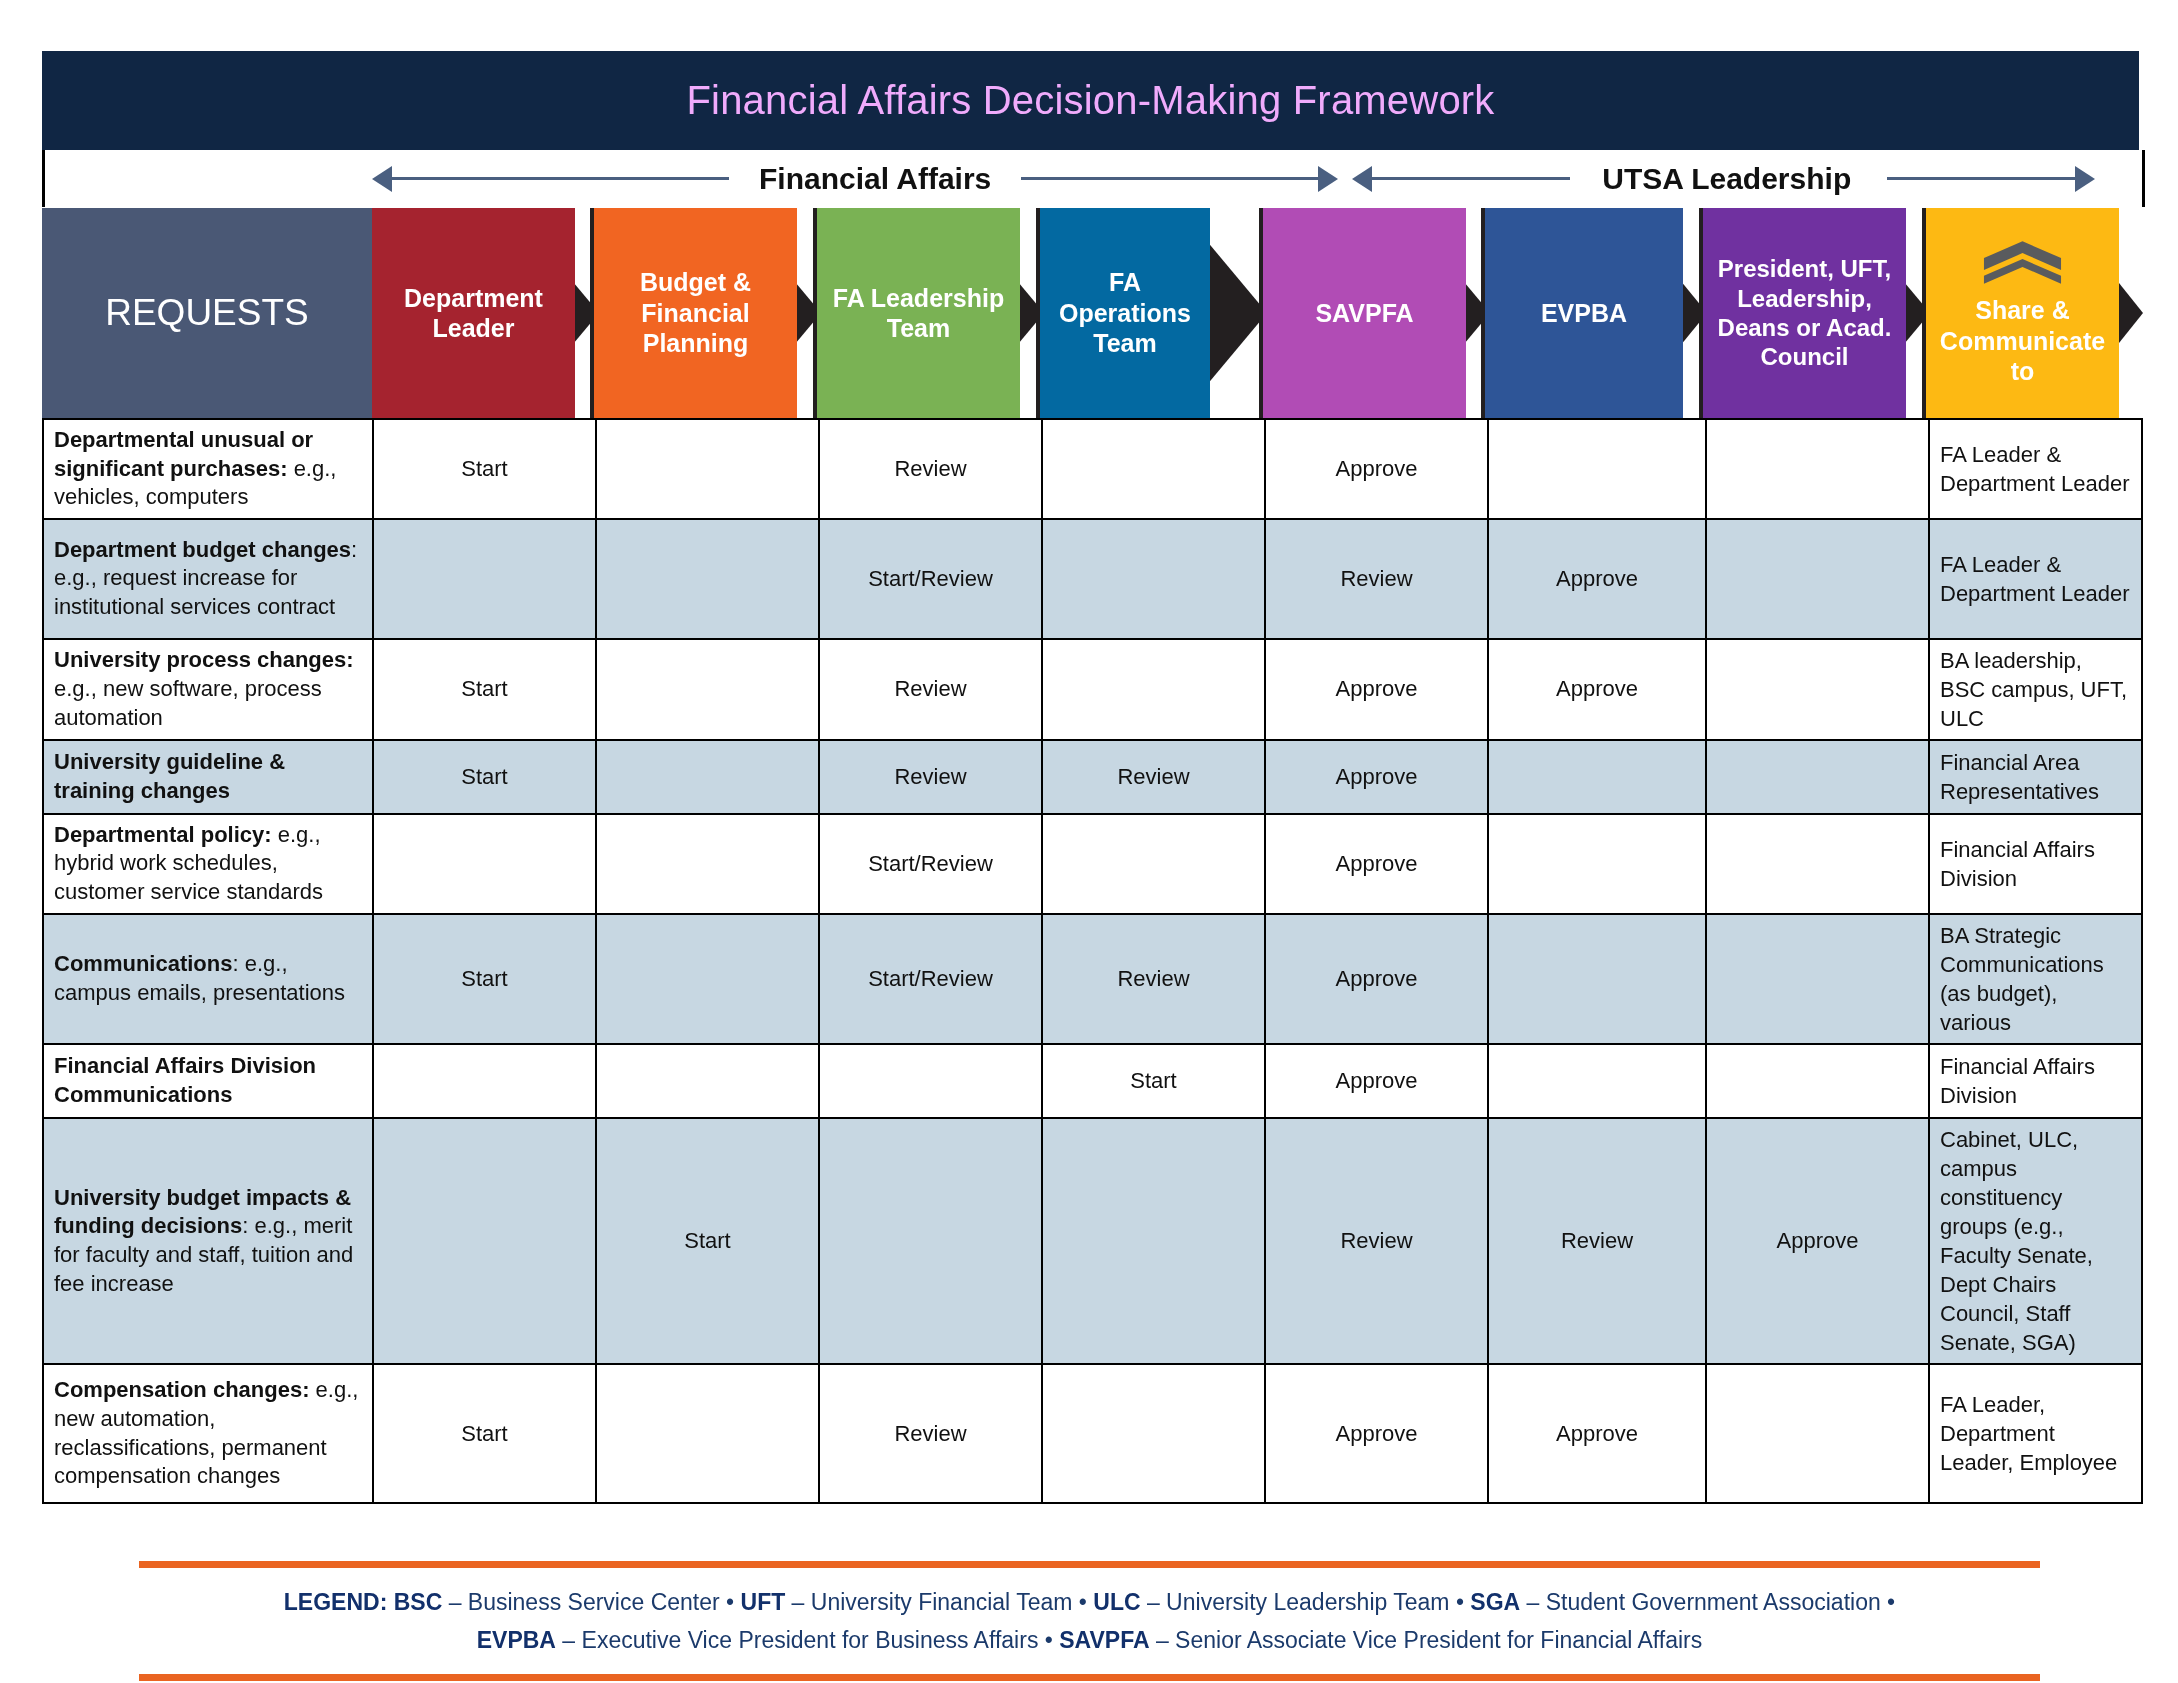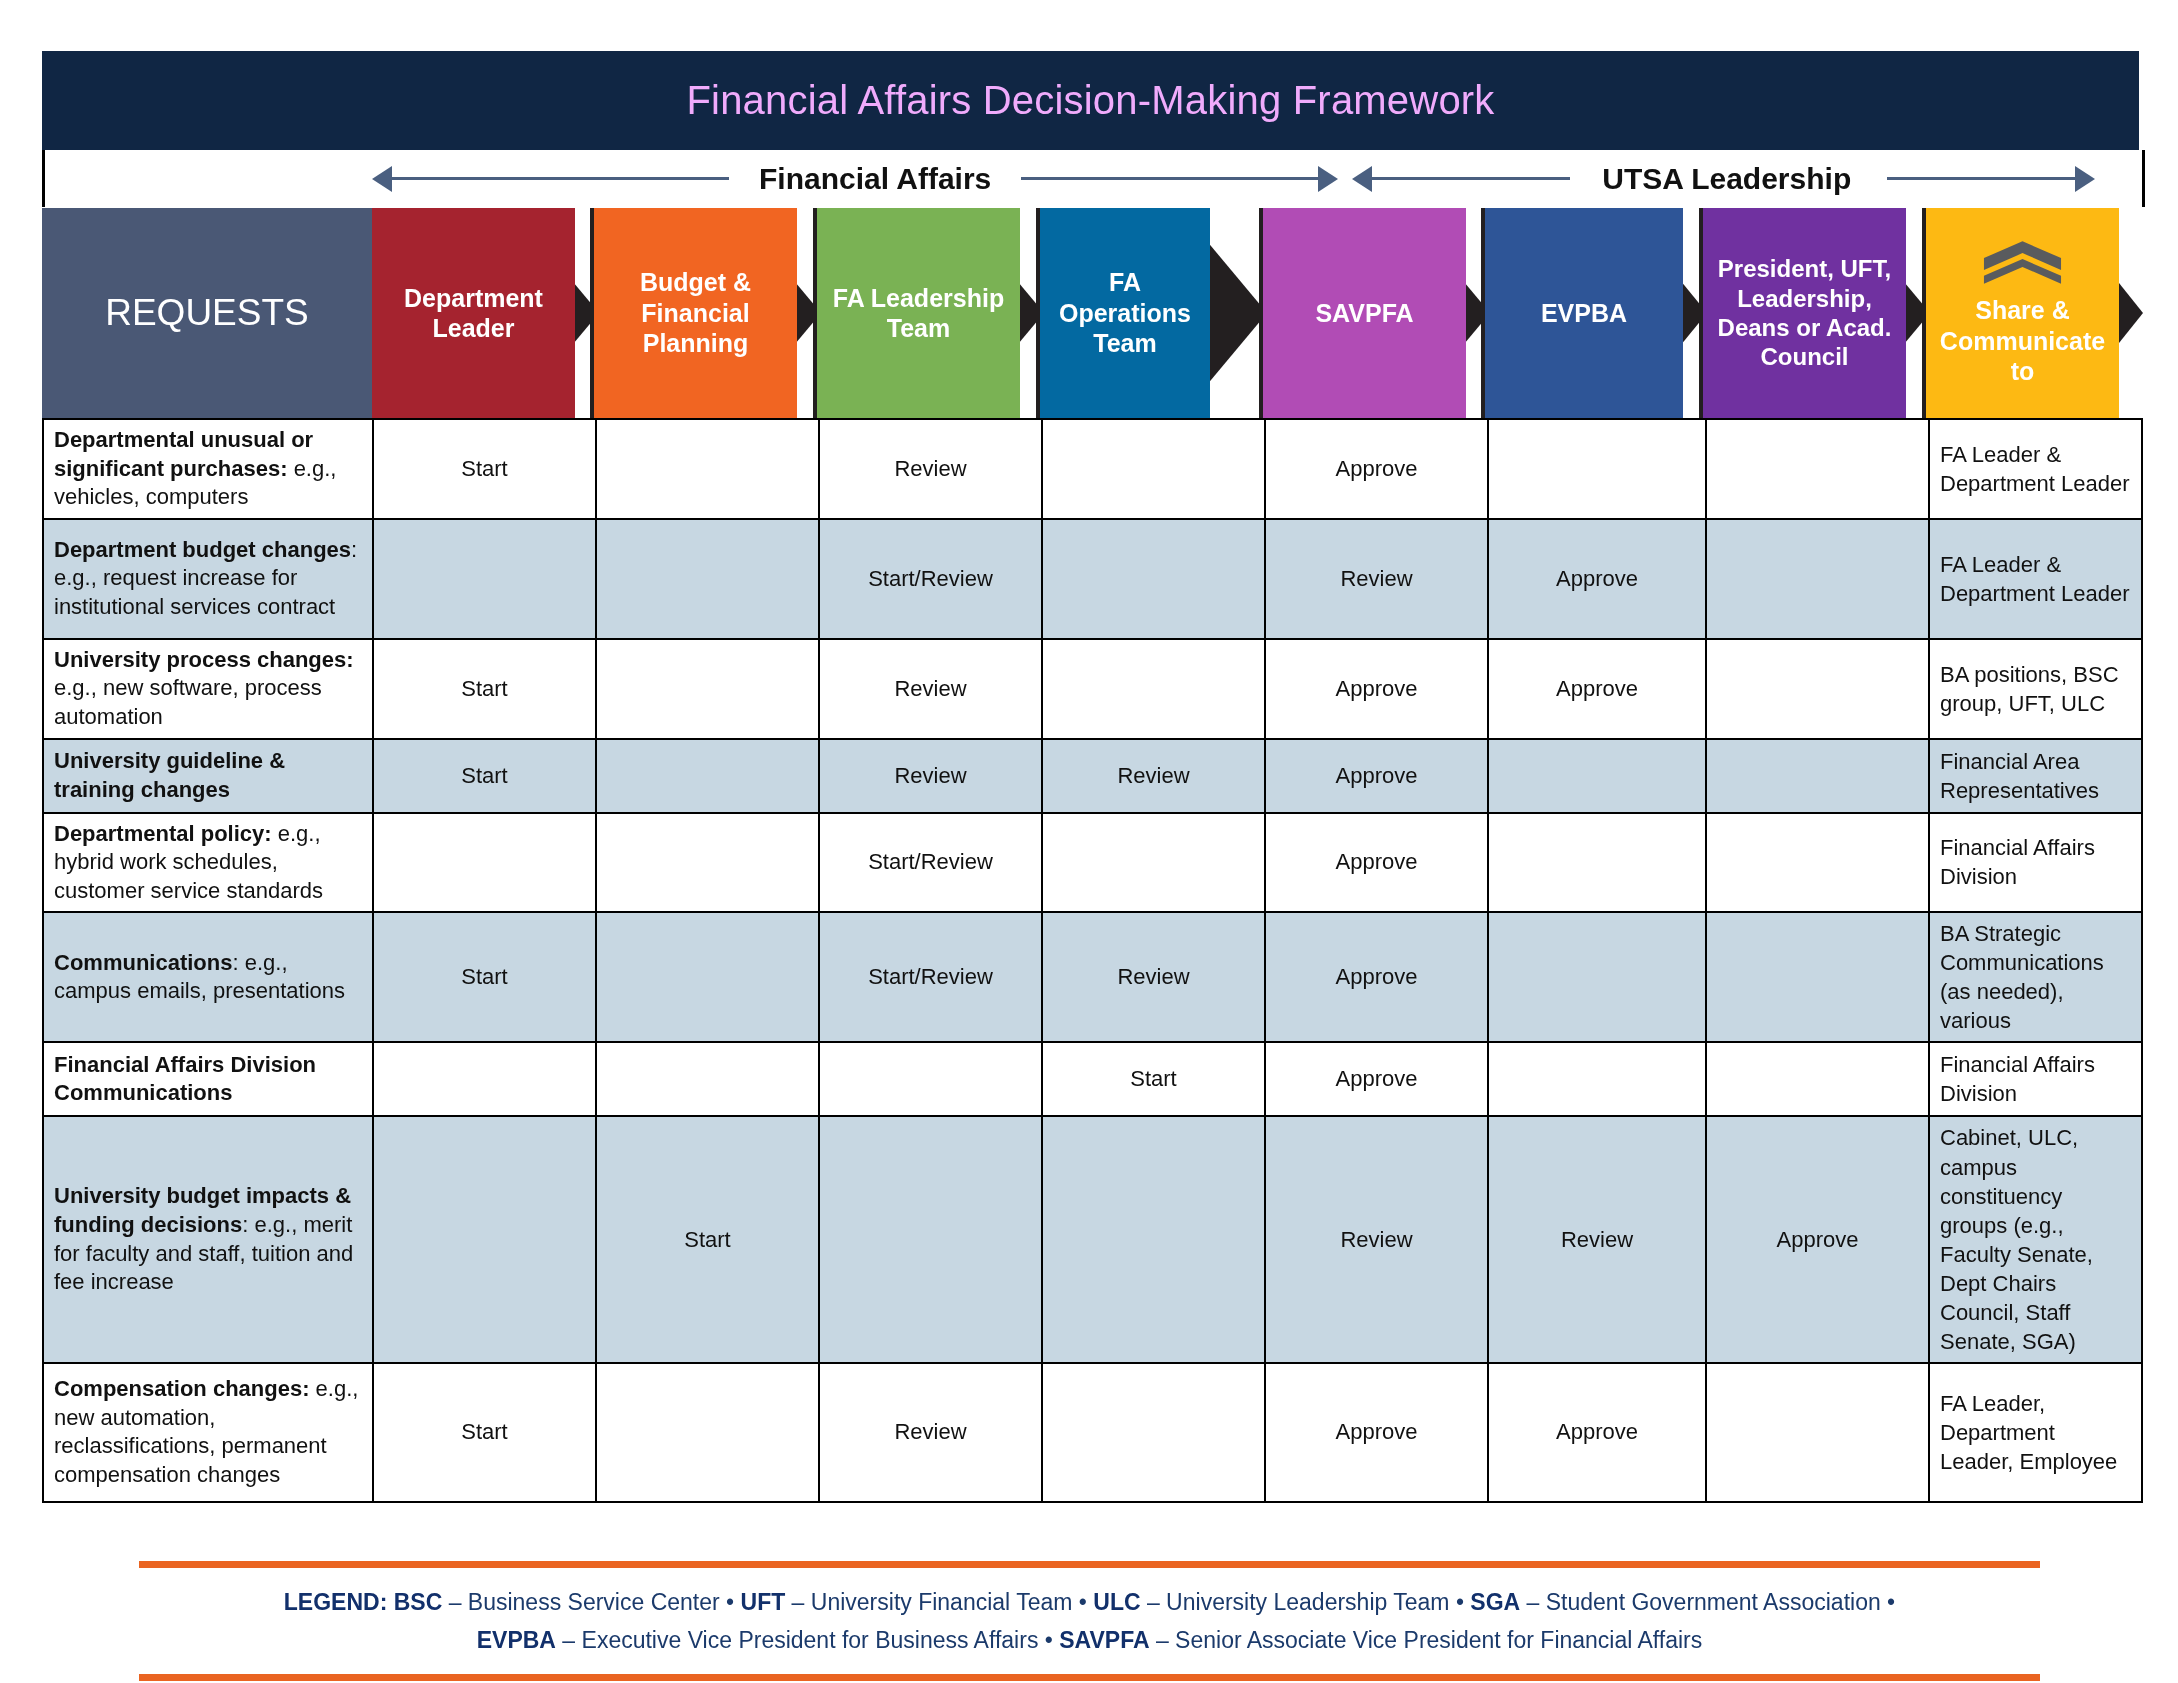--- a/index.html
+++ b/index.html
@@ -161,21 +161,21 @@
         </tr>
         <tr style="height: 99px;">
           <td class="req"><b>University process changes:</b><span> e.g., new software, process automation</span></td>
           <td class="mid">Start</td>
           <td class="mid"></td>
           <td class="mid">Review</td>
           <td class="mid"></td>
           <td class="mid">Approve</td>
           <td class="mid">Approve</td>
           <td class="mid"></td>
-          <td class="share">BA positions, BSC group, UFT, ULC</td>
+          <td class="share">BA leadership, BSC campus, UFT, ULC</td>
         </tr>
         <tr class="alt" style="height: 74px;">
           <td class="req"><b>University guideline &amp; training changes</b><span></span></td>
           <td class="mid">Start</td>
           <td class="mid"></td>
           <td class="mid">Review</td>
           <td class="mid">Review</td>
           <td class="mid">Approve</td>
           <td class="mid"></td>
           <td class="mid"></td>
@@ -194,21 +194,21 @@
         </tr>
         <tr class="alt" style="height: 124px;">
           <td class="req"><b>Communications</b><span>: e.g., campus emails, presentations</span></td>
           <td class="mid">Start</td>
           <td class="mid"></td>
           <td class="mid">Start/Review</td>
           <td class="mid">Review</td>
           <td class="mid">Approve</td>
           <td class="mid"></td>
           <td class="mid"></td>
-          <td class="share">BA Strategic Communications (as needed), various</td>
+          <td class="share">BA Strategic Communications (as budget), various</td>
         </tr>
         <tr style="height: 74px;">
           <td class="req"><b>Financial Affairs Division Communications</b><span></span></td>
           <td class="mid"></td>
           <td class="mid"></td>
           <td class="mid"></td>
           <td class="mid">Start</td>
           <td class="mid">Approve</td>
           <td class="mid"></td>
           <td class="mid"></td>

